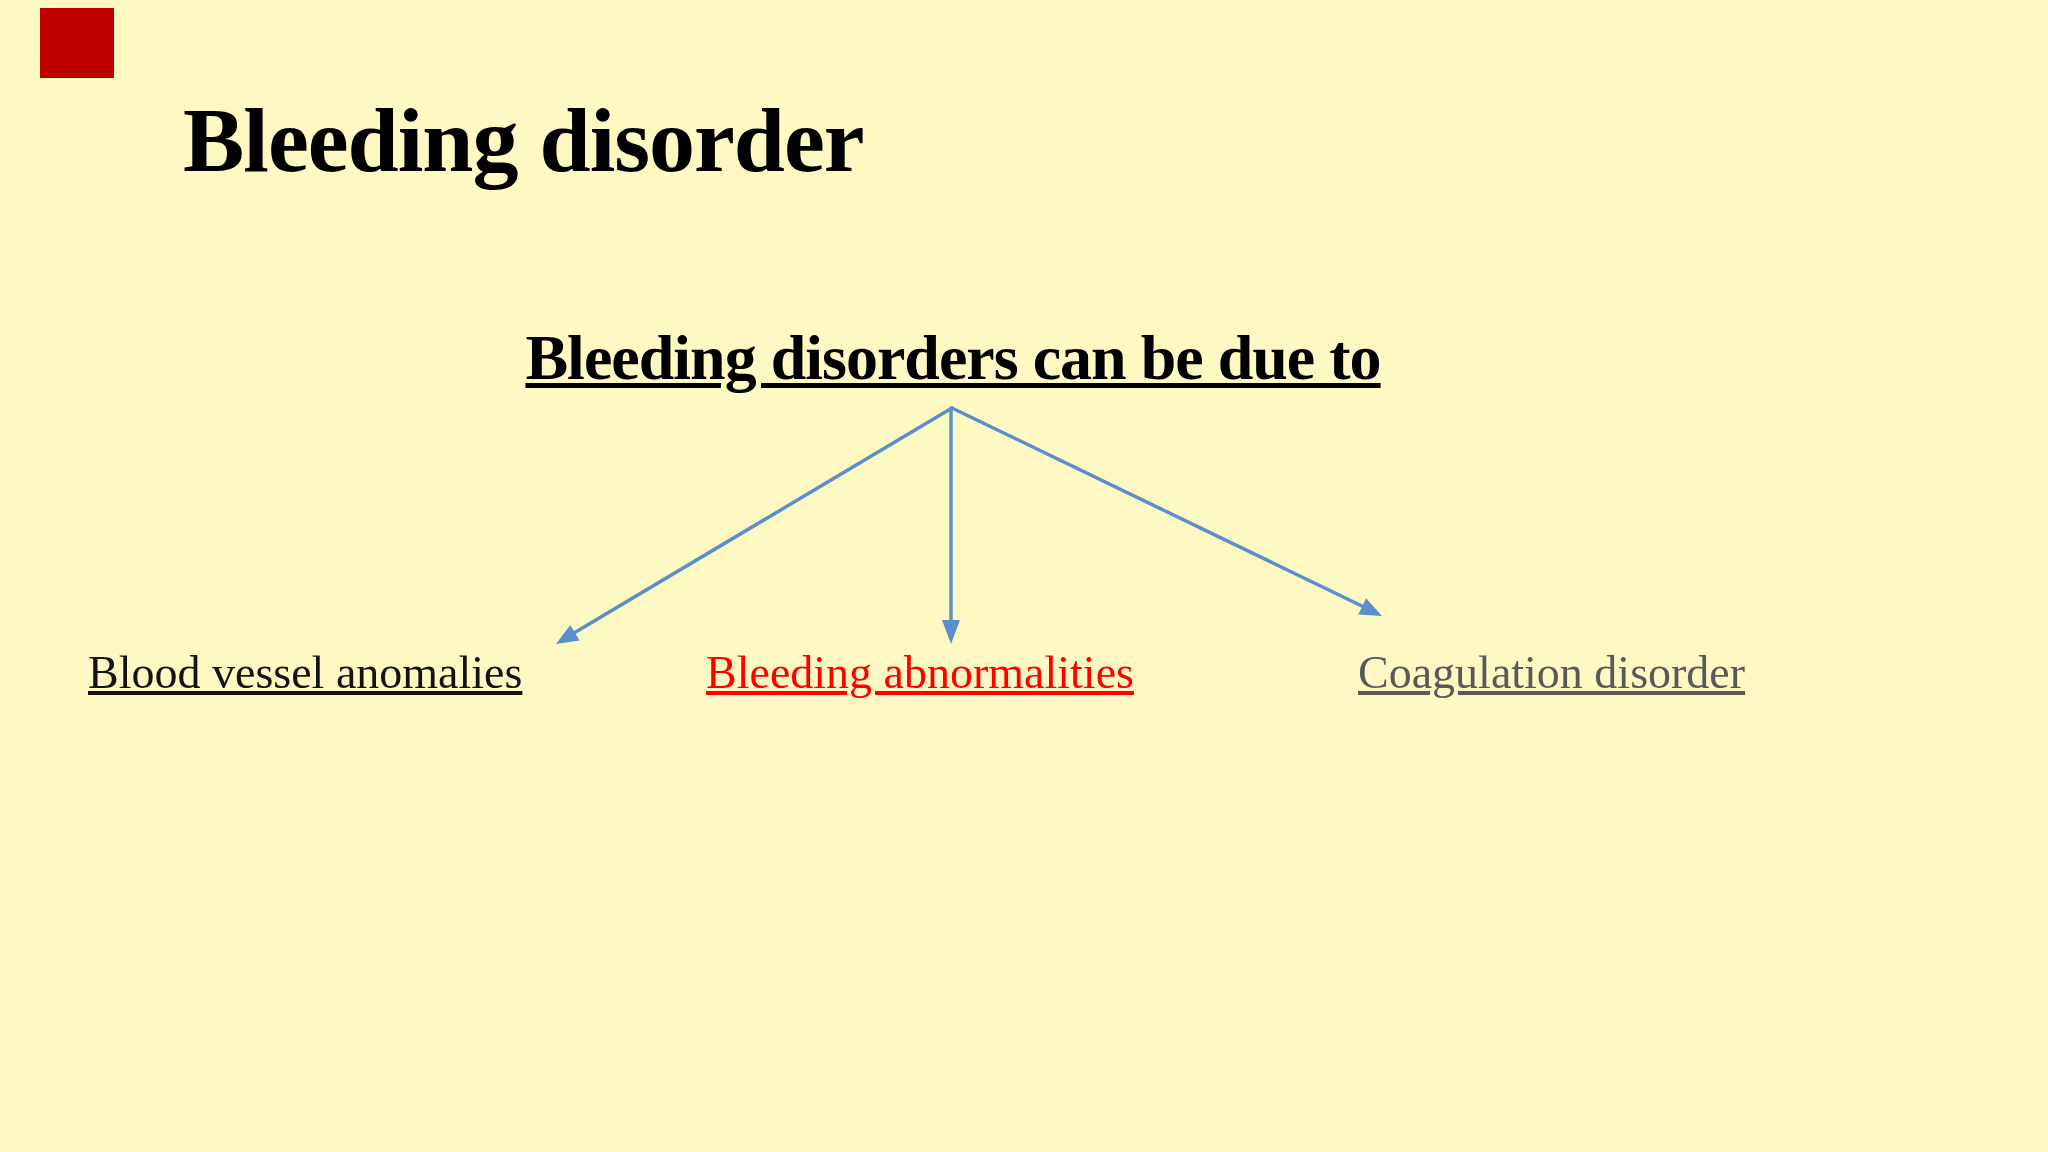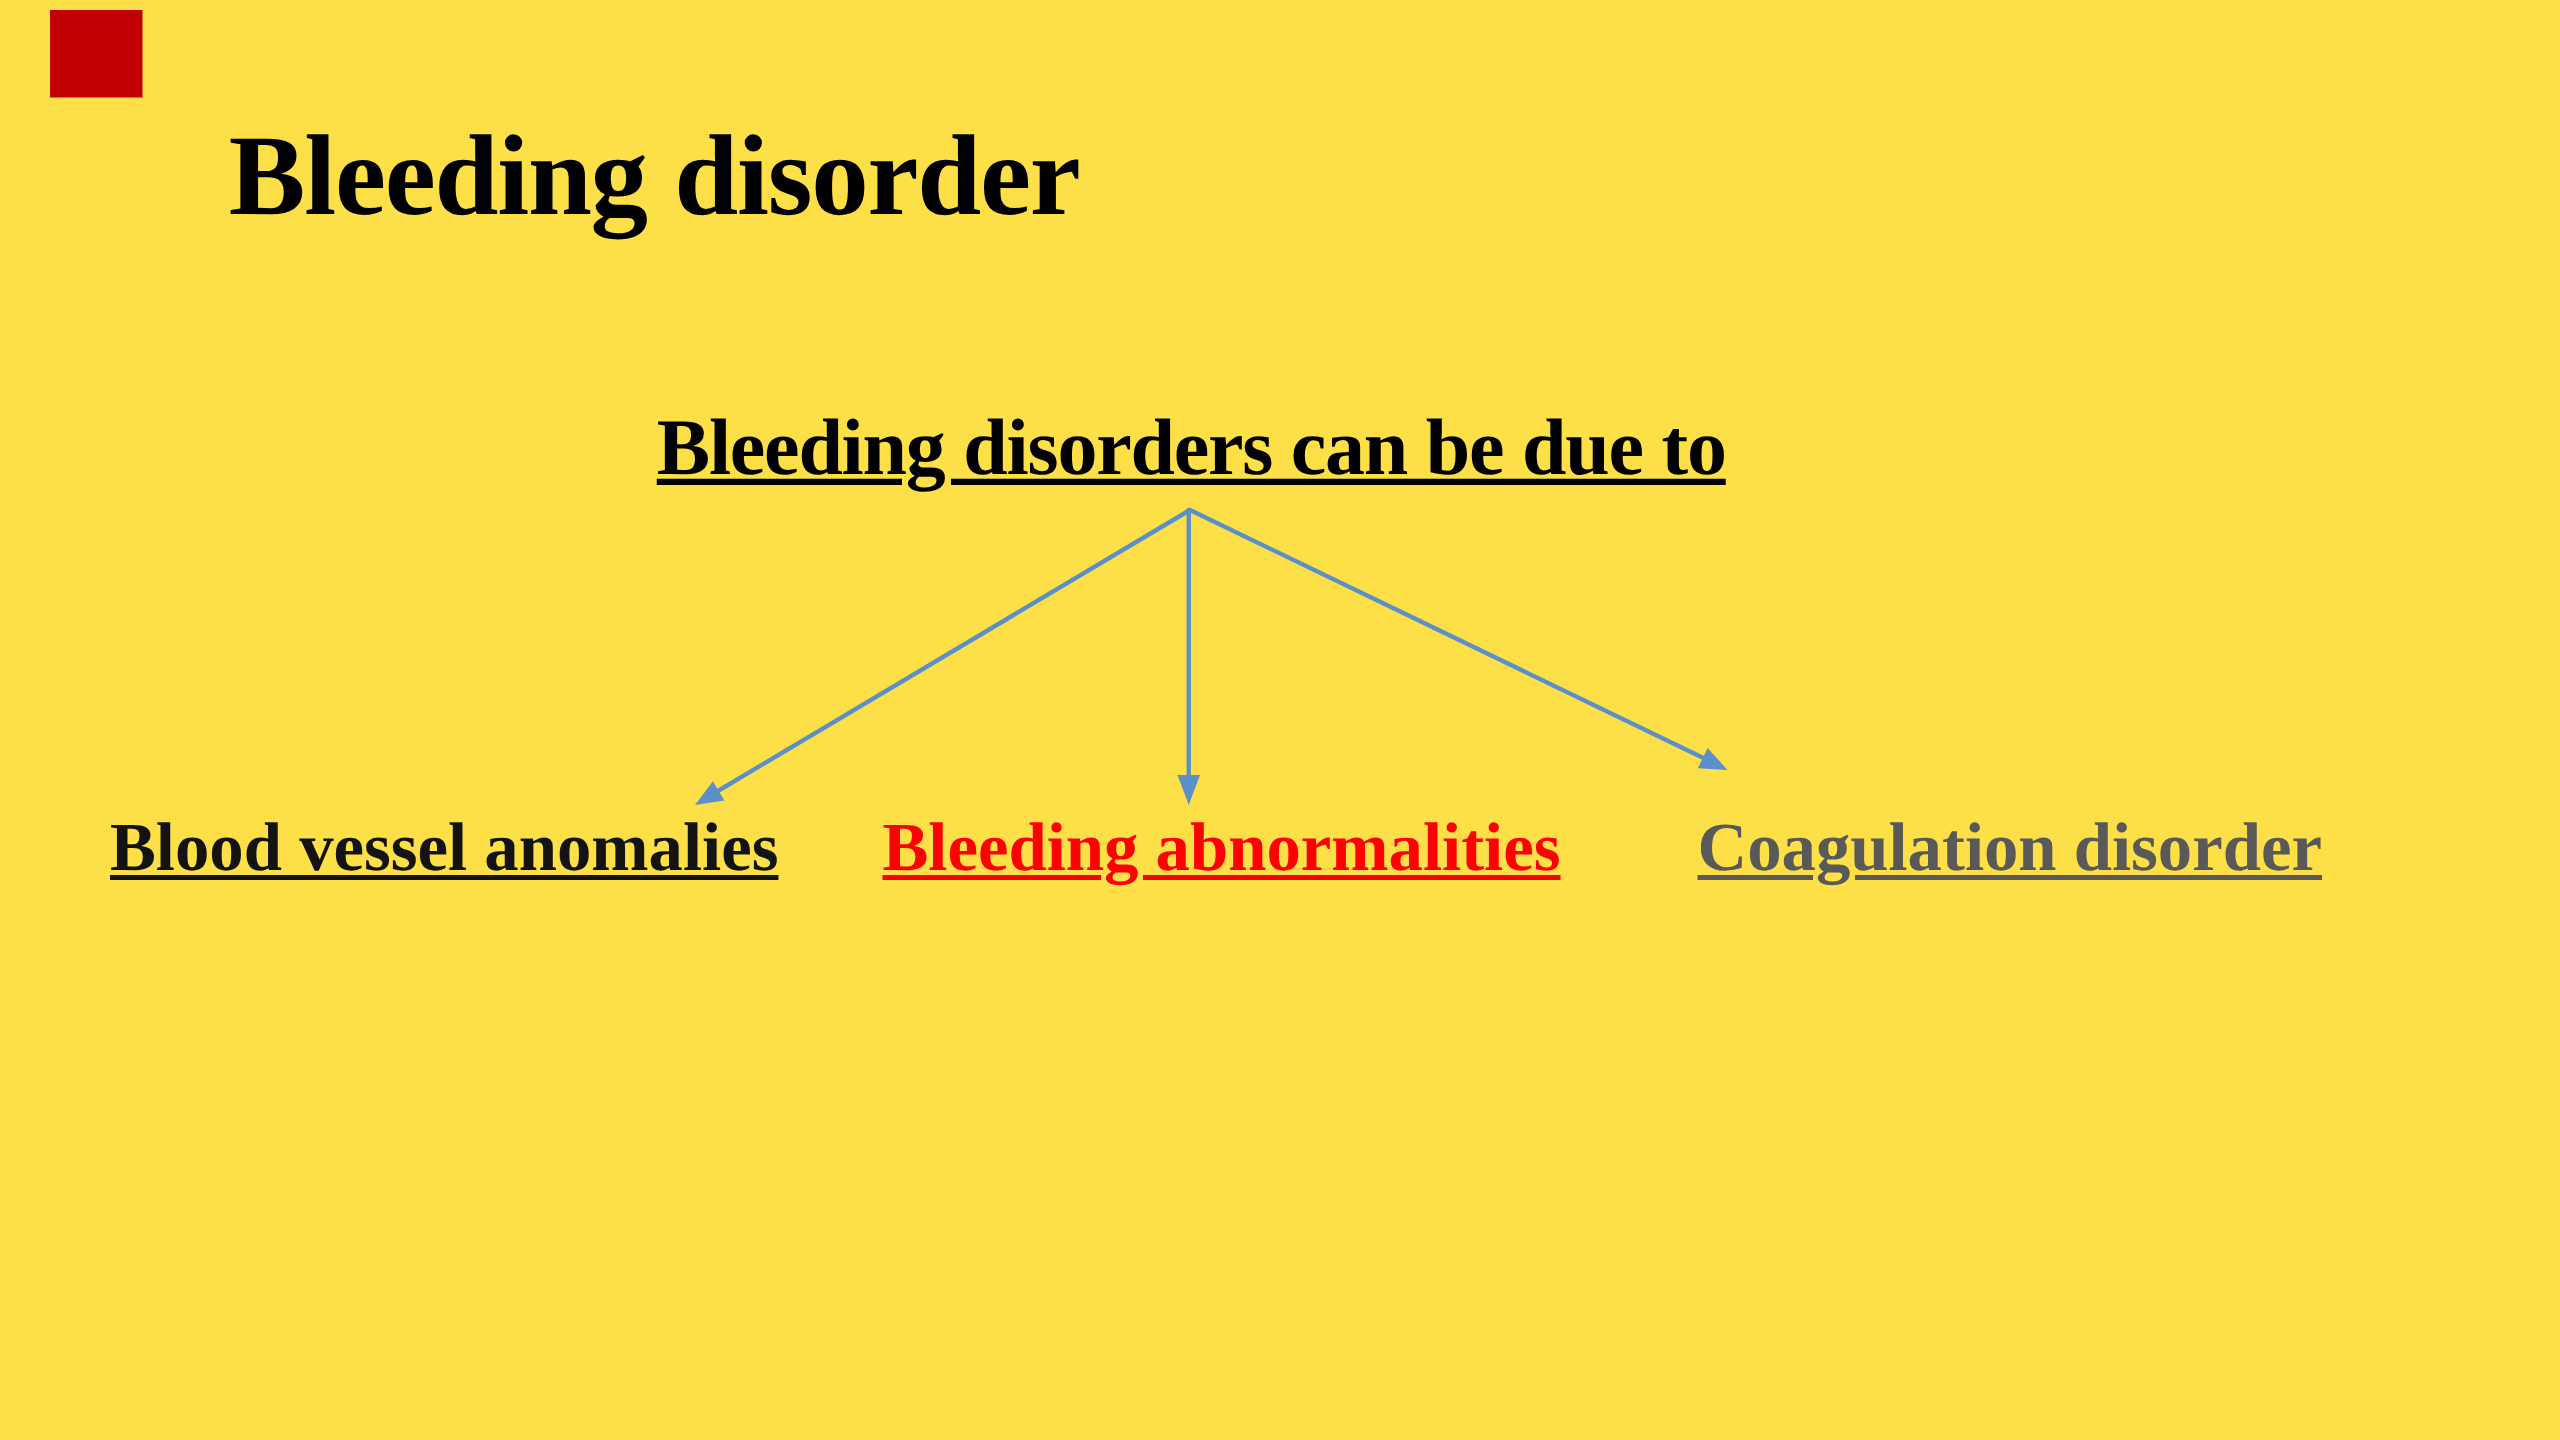--- a/index.html
+++ b/index.html
@@ -7,21 +7,21 @@
     padding: 0;
     width: 2048px;
     height: 1152px;
     background: #ffffff;
     font-family: "Liberation Serif", "DejaVu Serif", serif;
   }
   .slide {
     position: relative;
     width: 2048px;
     height: 1152px;
-    background: #fde047;
+    background: #fef9c3;
     overflow: hidden;
   }
   .accent-rect {
     position: absolute;
     left: 40px;
     top: 8px;
     width: 74px;
     height: 70px;
     background: #c00000;
   }
@@ -55,22 +55,22 @@
   .arrows-layer {
     position: absolute;
     left: 0;
     top: 0;
     width: 2048px;
     height: 1152px;
   }
   .branch-label {
     position: absolute;
     top: 648px;
-    font-size: 55px;
-    font-weight: bold;
+    font-size: 46px;
+    font-weight: normal;
     line-height: 1.1;
     text-decoration: underline;
     text-decoration-thickness: 3.5px;
     text-underline-offset: 0.07em;
     white-space: nowrap;
     text-align: right;
   }
   .branch-blood { left: 88px; }
   .branch-platelet { left: 706px; }
   .branch-coagulation { left: 1358px; }

